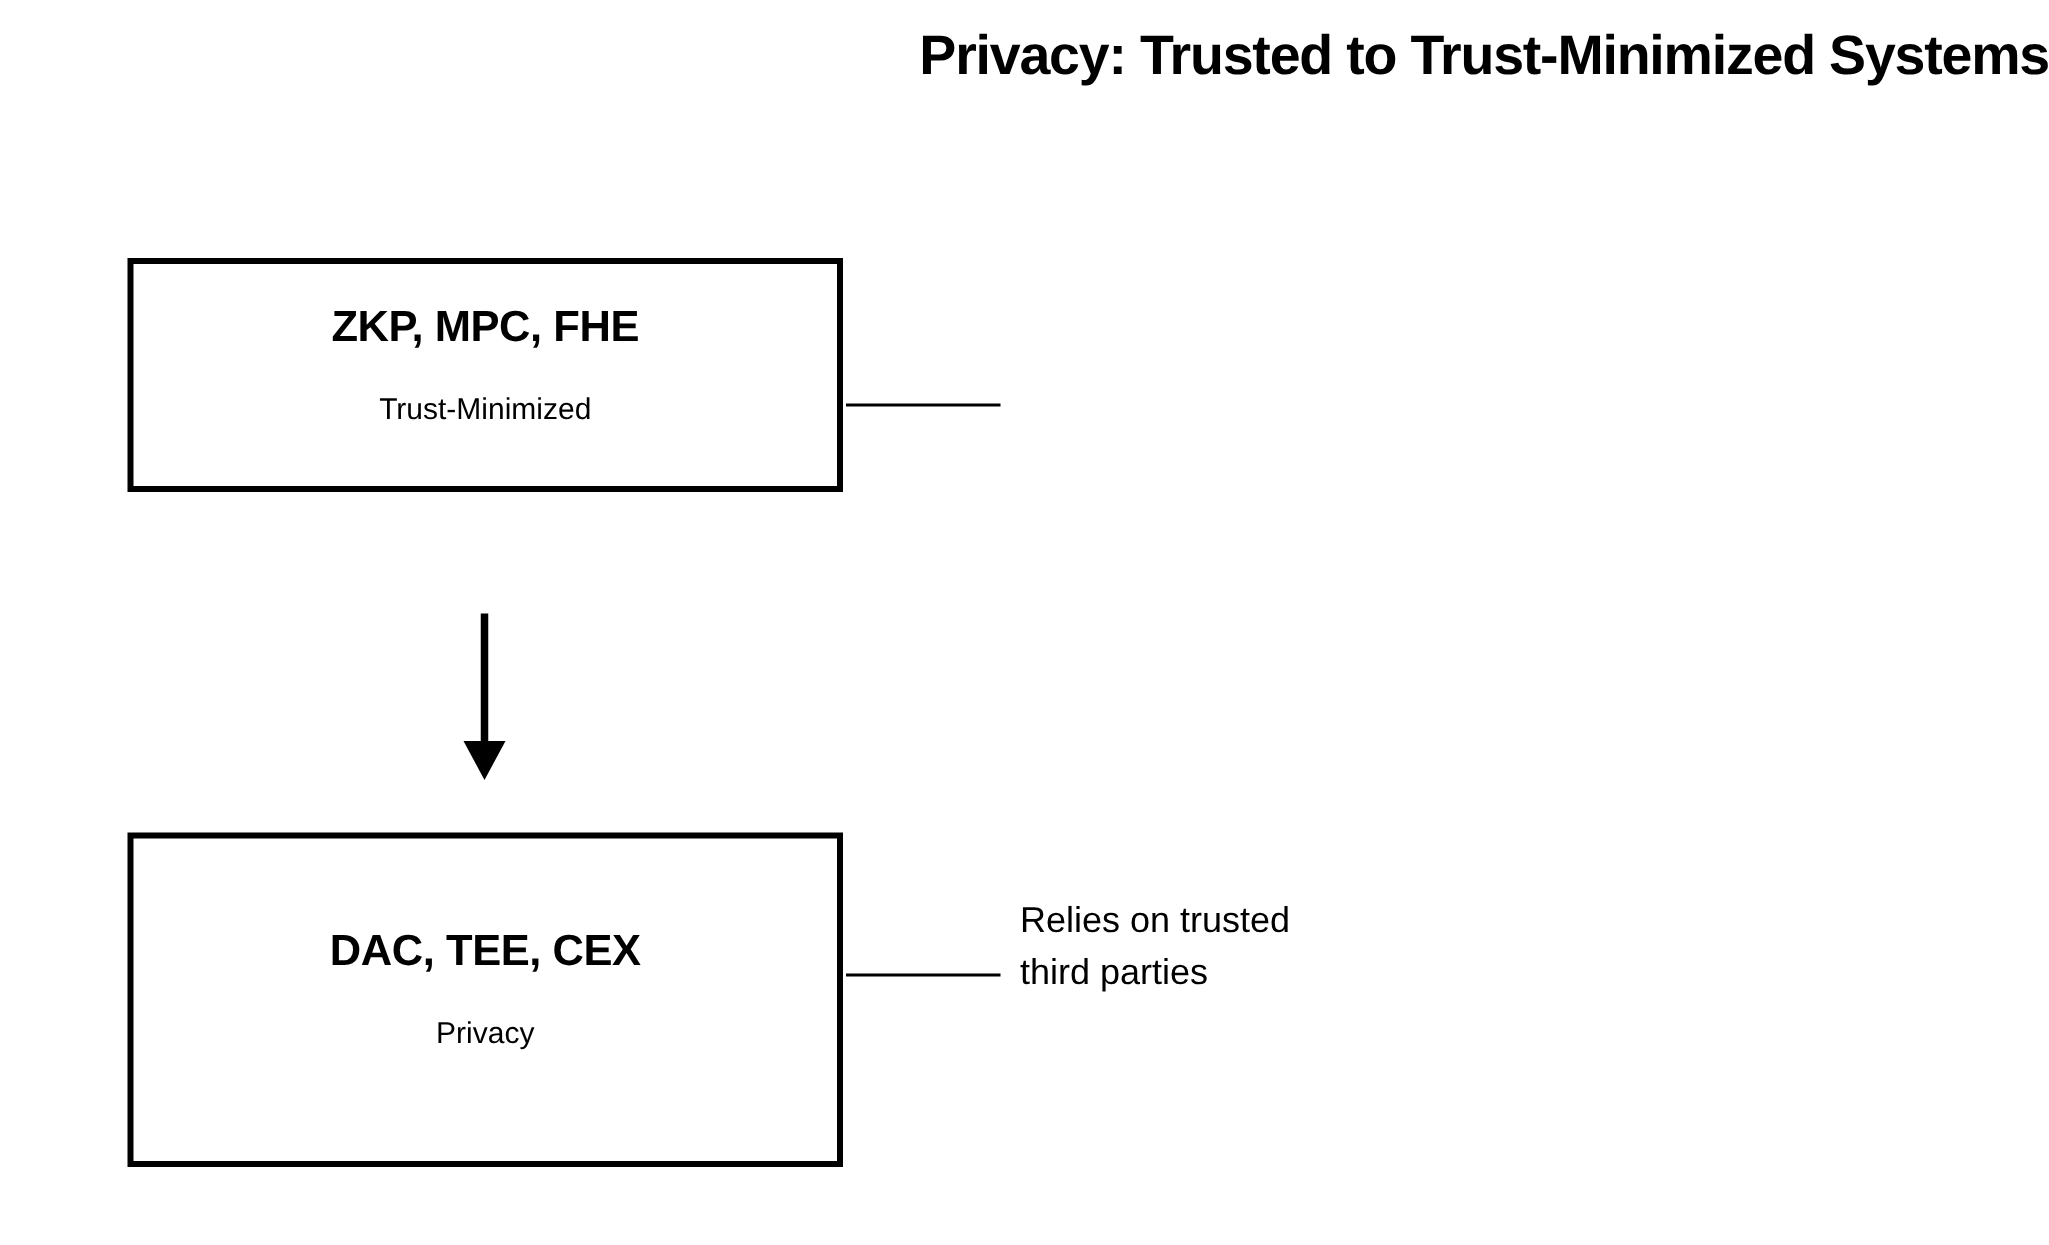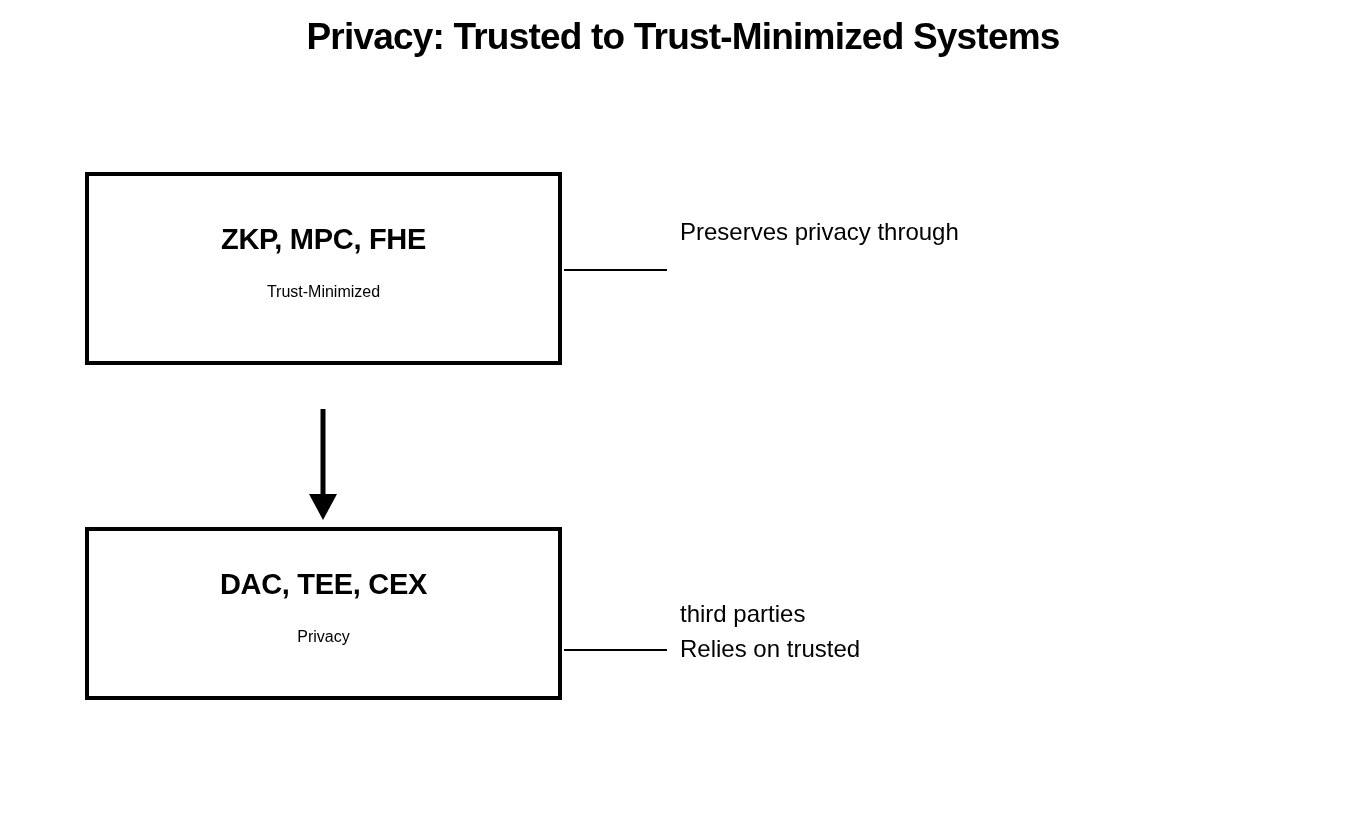--- a/index.html
+++ b/index.html
@@ -14,49 +14,49 @@
     overflow: hidden;
     font-family: "Liberation Sans", sans-serif;
     color: #000000;
   }
   .title {
     position: absolute;
     top: 16px;
     left: 0;
     width: 100%;
     margin: 0;
-    text-align: center;
+    text-align: right;
     font-size: 37px;
     font-weight: 700;
     letter-spacing: -0.8px;
   }
   .node {
     position: absolute;
     left: 85px;
     width: 477px;
-    height: 193px;
+    height: 156px;
     border: 4px solid #000000;
     box-sizing: border-box;
     background: #ffffff;
     display: flex;
     flex-direction: column;
     align-items: center;
     justify-content: center;
     gap: 27px;
     padding-bottom: 14px;
   }
   .node-top { top: 172px; }
-  .node-bottom { top: 527px; height: 173px; }
+  .node-bottom { top: 555px; height: 223px; }
   .node-label {
     font-size: 29px;
     font-weight: 700;
     letter-spacing: -0.3px;
   }
   .node-sublabel {
-    font-size: 16px;
+    font-size: 20px;
     font-weight: 400;
   }
   .connector {
     position: absolute;
     left: 564px;
     width: 103px;
     height: 2px;
     background: #000000;
   }
   .connector-top { top: 269px; }
@@ -85,33 +85,32 @@
   <h1 class="title">Privacy: Trusted to Trust-Minimized Systems</h1>
 
   <section class="node node-top">
     <div class="node-label">ZKP, MPC, FHE</div>
     <div class="node-sublabel">Trust-Minimized</div>
   </section>
 
   <div class="connector connector-top"></div>
 
   <div class="annotation annotation-top">
-    <div>Preserves privacy through</div>
   </div>
 
   <svg class="arrow" width="36" height="114" viewBox="0 0 36 114" aria-hidden="true">
     <line x1="18" y1="2" x2="18" y2="89" stroke="#000000" stroke-width="5"></line>
     <polygon points="4,87 32,87 18,113" fill="#000000"></polygon>
   </svg>
 
   <section class="node node-bottom">
     <div class="node-label">DAC, TEE, CEX</div>
     <div class="node-sublabel">Privacy</div>
   </section>
 
   <div class="connector connector-bottom"></div>
 
   <div class="annotation annotation-bottom">
+    <div>Relies on trusted</div>
     <div>third parties</div>
-    <div>Relies on trusted</div>
   </div>
 
 </div>
 
 </body></html>

